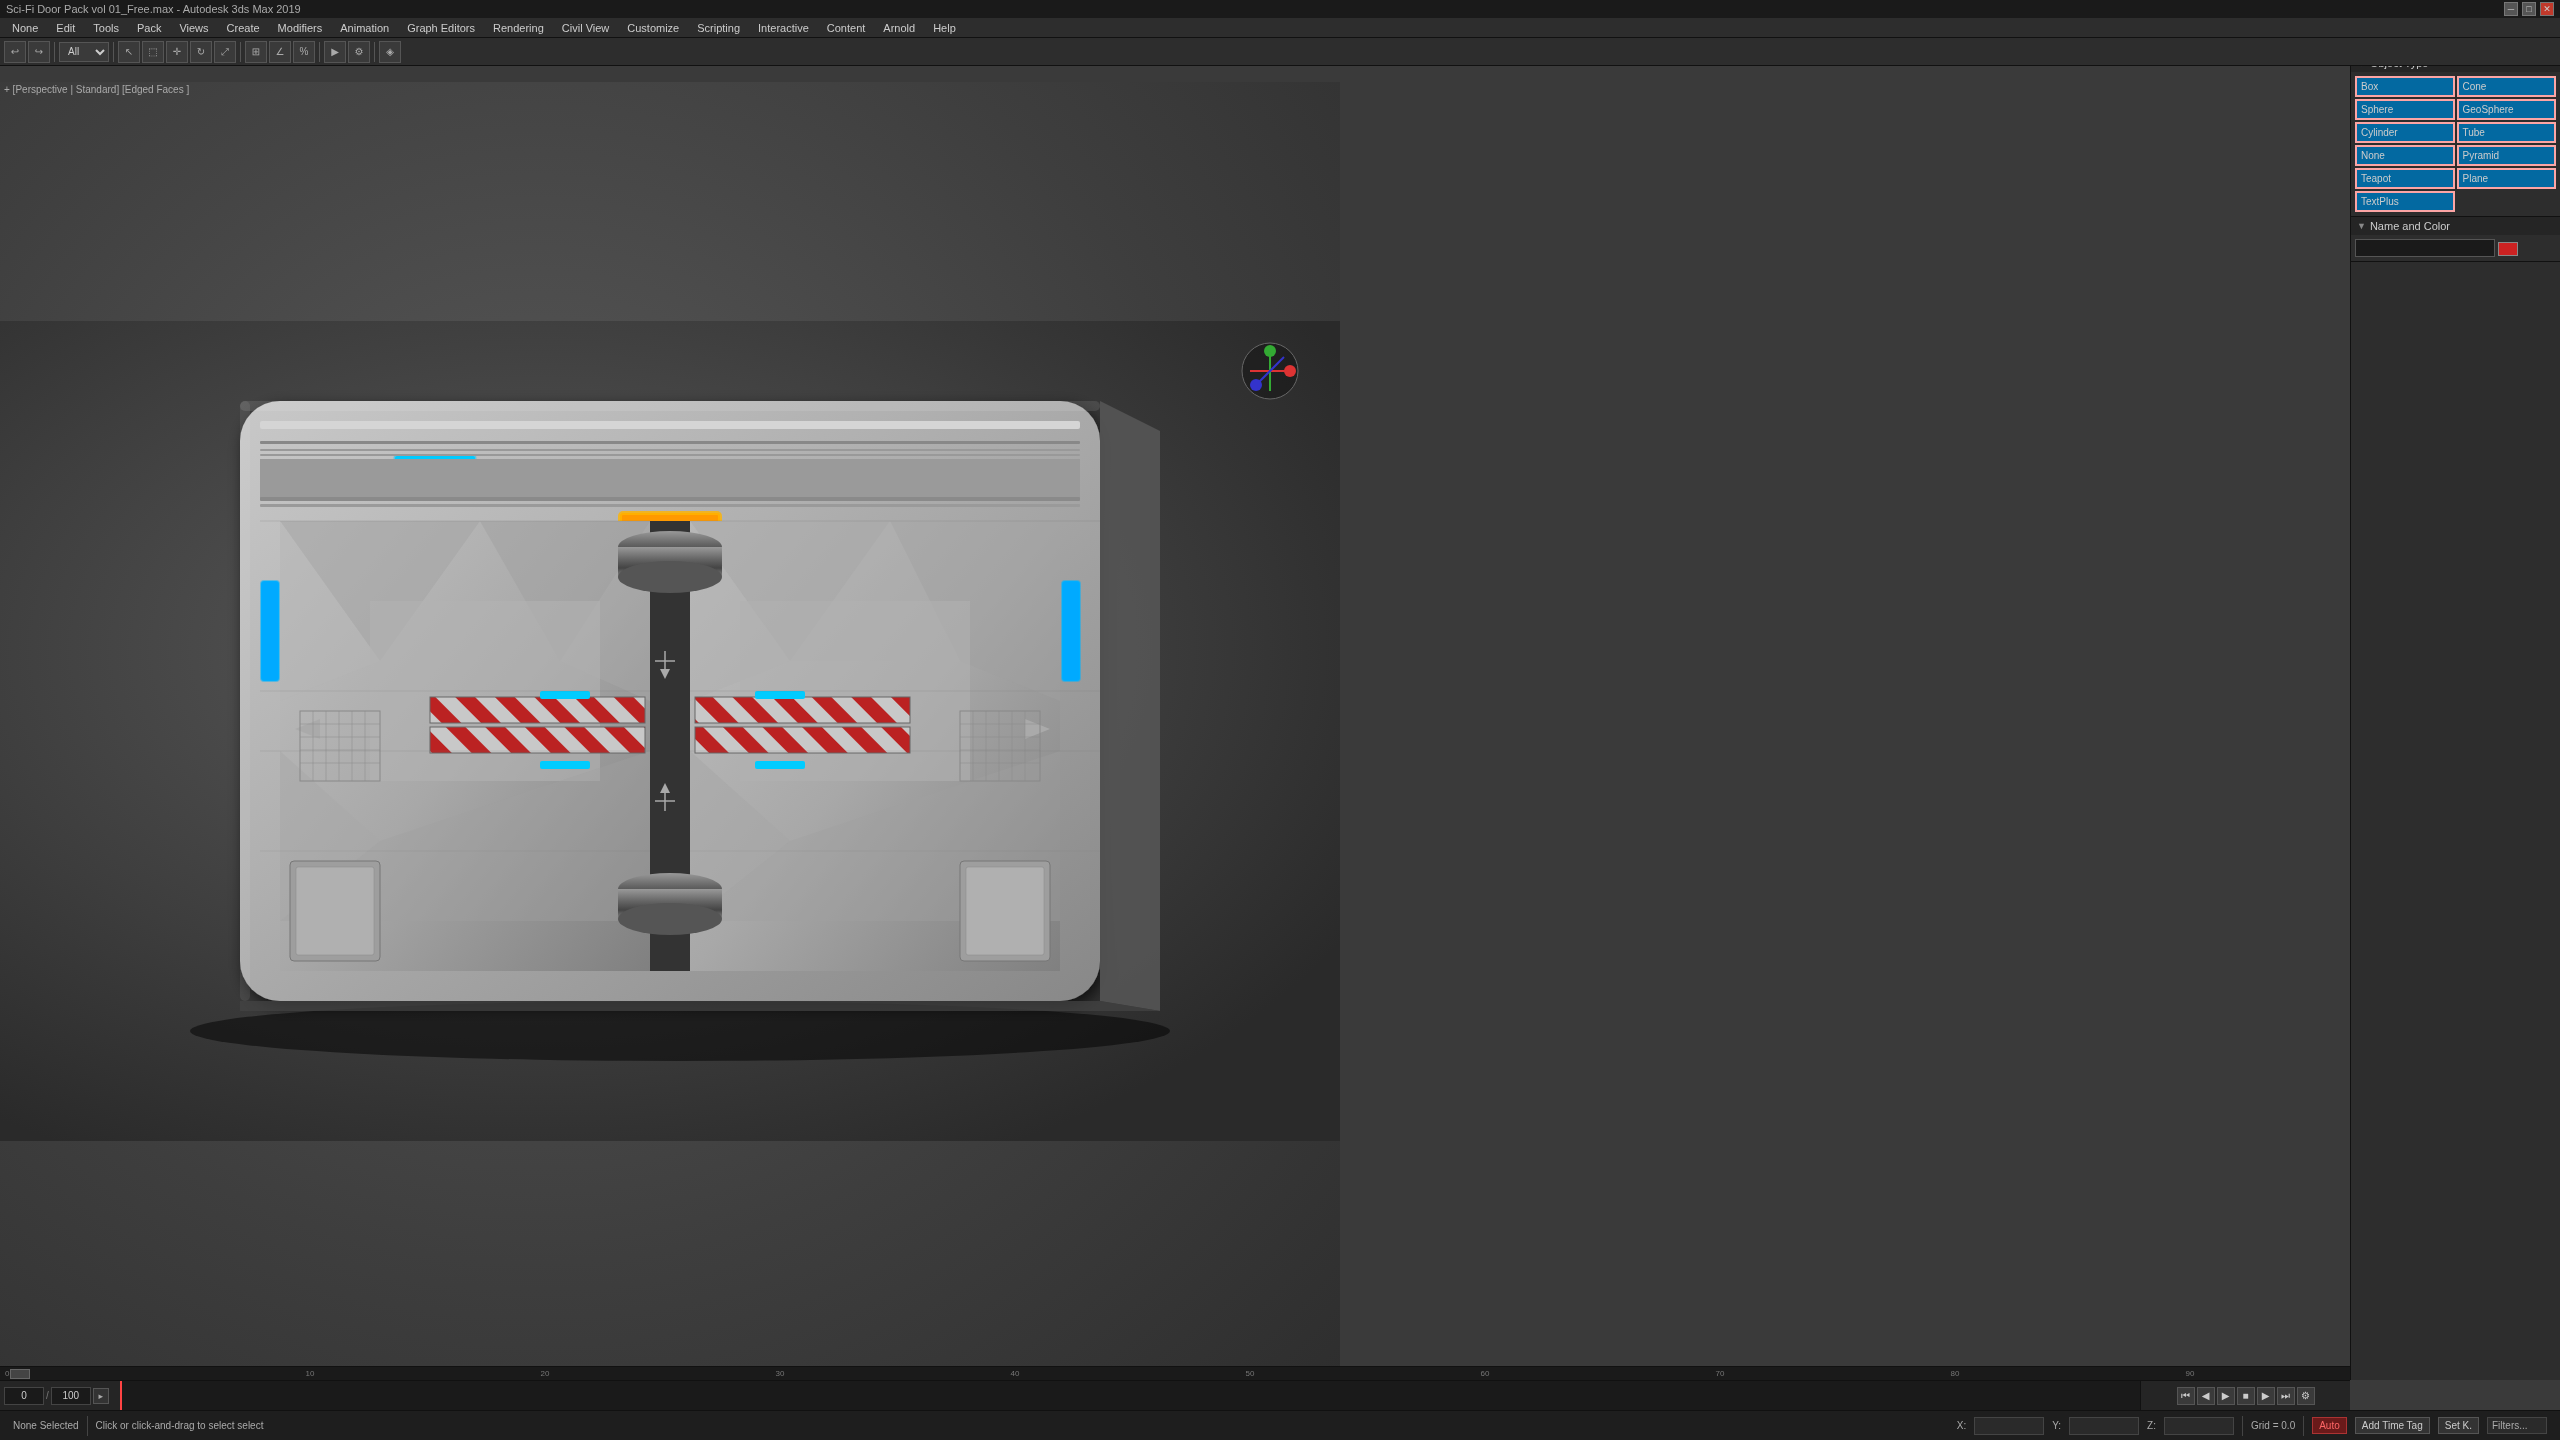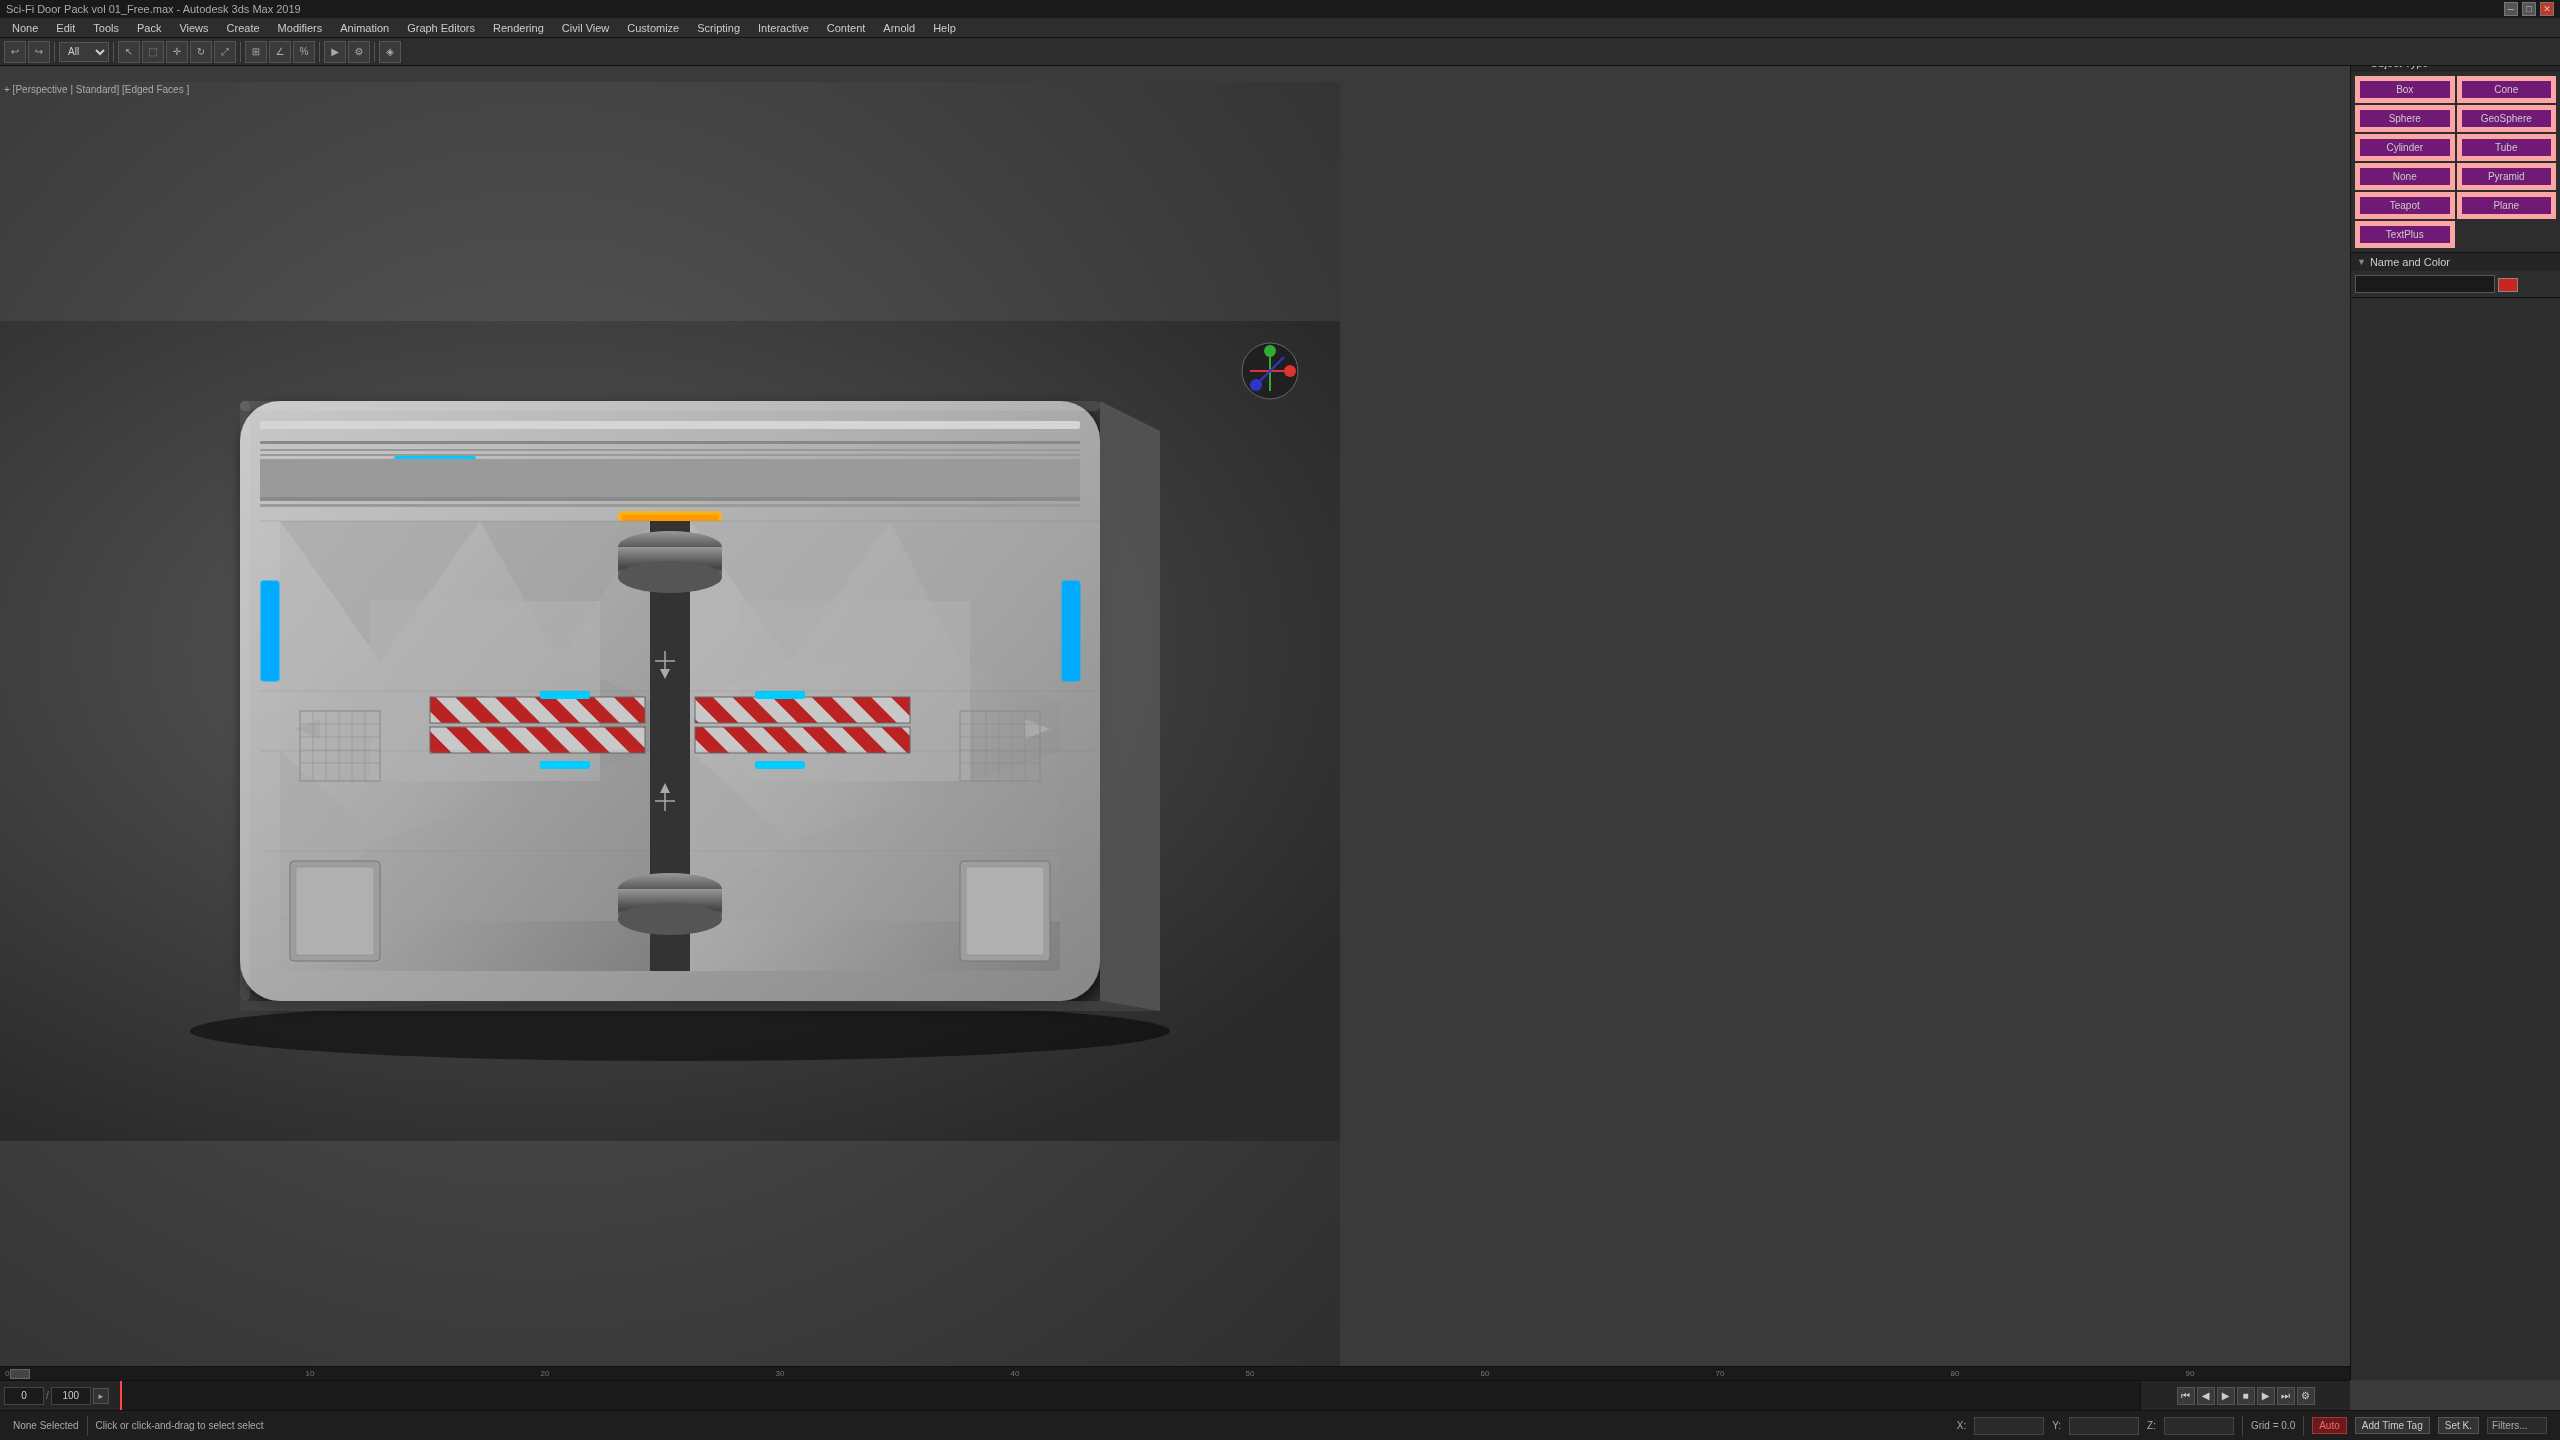--- a/index.html
+++ b/index.html
@@ -168,26 +168,25 @@
     }
 
     
     .obj-type-grid {
       display: grid;
       grid-template-columns: 1fr 1fr;
       gap: 2px;
       padding: 4px;
     }
     .obj-type-btn {
-      background: #701a75;
-      border: 5px solid #fca5a5;
+      background: #0369a1;
+      border: 2px solid #fca5a5;
       color: #ccc;
       font-size: 10px;
       padding: 3px 4px;
-      text-align: center;
       cursor: pointer;
     }
 
     
     .name-color-section {
       padding: 4px;
     }
     .color-swatch {
       width: 20px; height: 14px;
       background: #cc2222;

